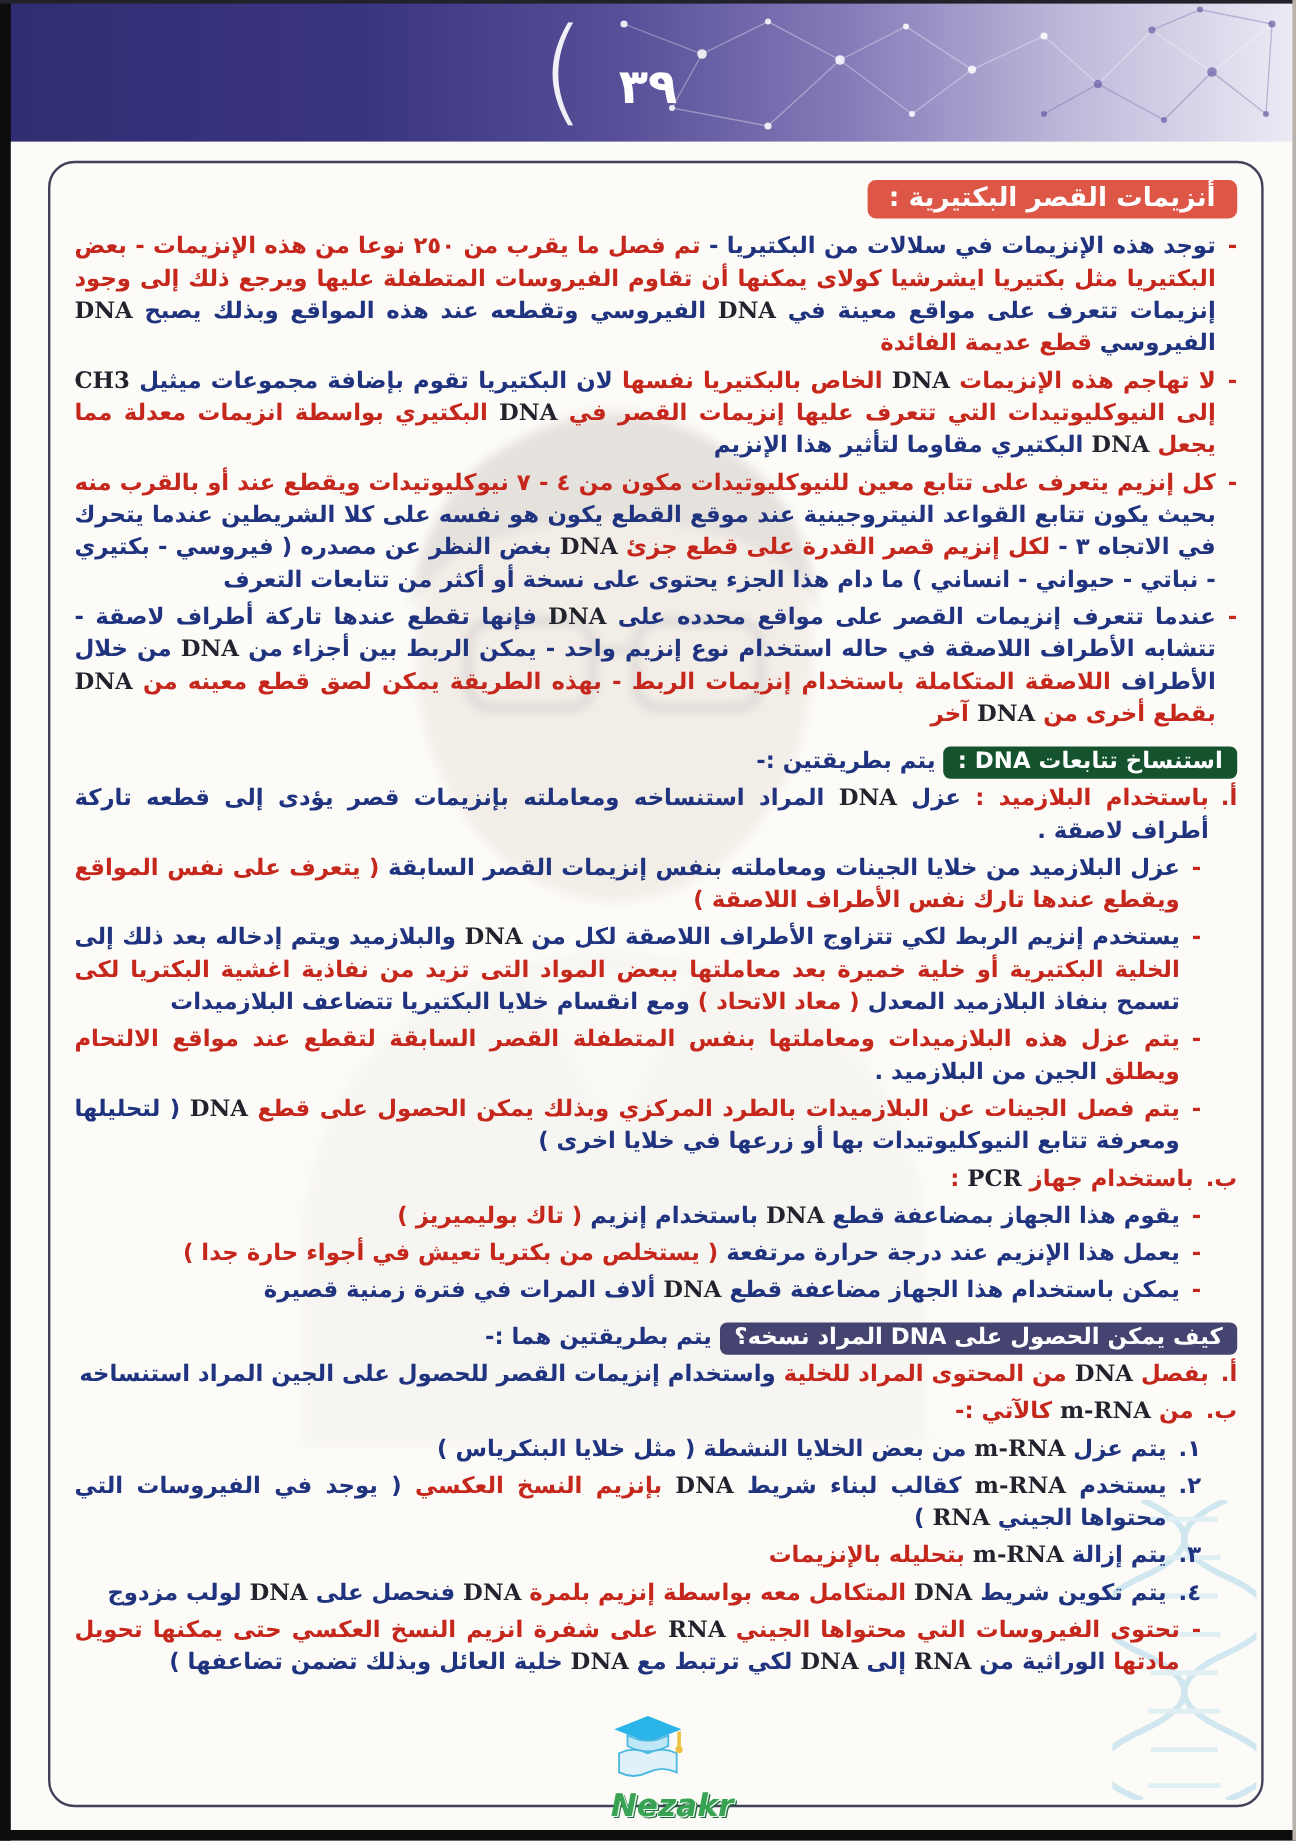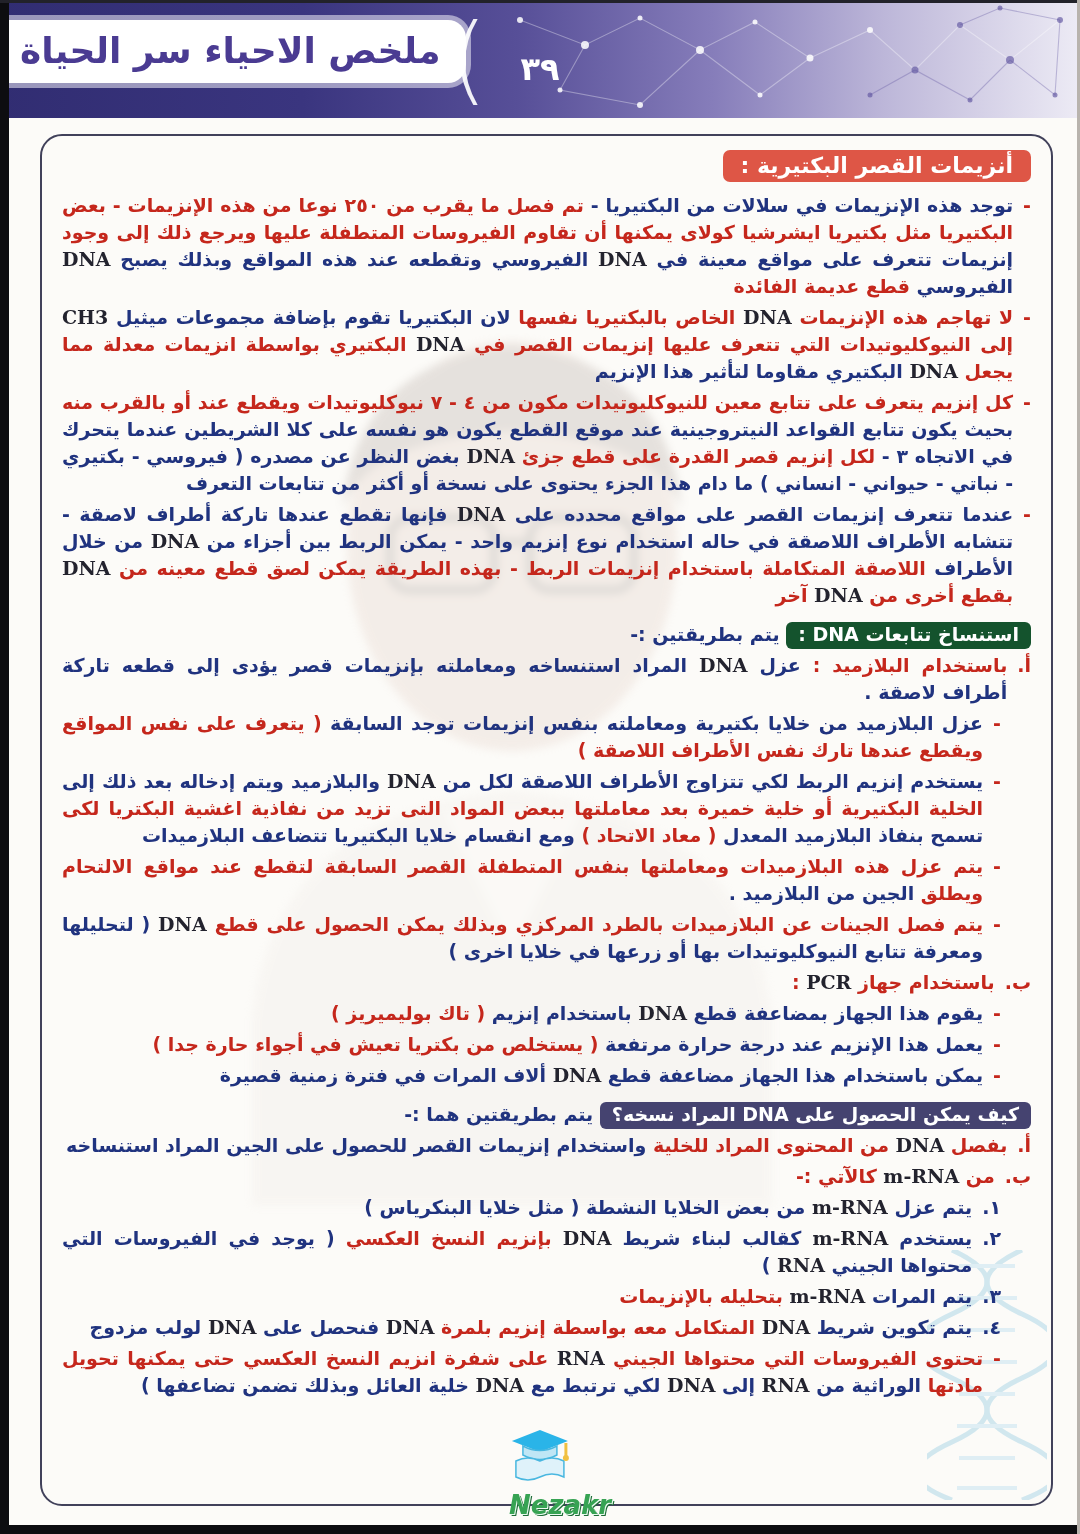--- a/index.html
+++ b/index.html
@@ -35,21 +35,21 @@
     color:#4a3b92; font-size:36px; font-weight:bold; letter-spacing:0;
     font-family:"DejaVu Sans", sans-serif;
   }
   .paren {
     position:absolute; left:450px; top:4px;
     color:rgba(255,255,255,0.92); font-size:96px; font-weight:300; line-height:110px;
     font-family:"DejaVu Sans", sans-serif;
   }
   .page-num {
     position:absolute; top:50px; left:50%; transform:translateX(-50%);
-    color:#ffffff; font-size:32px; font-weight:bold;
+    color:#ffffff; font-size:40px; font-weight:bold;
   }
 
   
   .frame {
     position:absolute; top:134px; left:40px; right:27px; bottom:28px;
     border:2.5px solid #41415a; border-radius:22px;
     padding:14px 20px 10px 20px;
     direction:rtl; overflow:hidden; z-index:5;
   }
   .face  { position:absolute; left:150px; top:110px; width:640px; height:960px; opacity:0.22; filter:blur(4px); z-index:0; }
@@ -121,23 +121,20 @@
         <circle cx="915" cy="70" r="3.5"></circle>
           <circle cx="960" cy="25" r="3"></circle>
           <circle cx="1010" cy="60" r="4"></circle>
         <circle cx="1055" cy="95" r="2.5"></circle>
           <circle cx="1060" cy="20" r="3"></circle>
           <circle cx="1000" cy="8" r="2.5"></circle>
         <circle cx="970" cy="100" r="2.5"></circle>
           <circle cx="870" cy="95" r="2.5"></circle>
       </g>
     </svg>
-    <div class="title-pill">
-      <span>ملخص الاحياء سر الحياة</span>
-    </div>
     <div class="paren">(</div>
     <div class="page-num">٣٩</div>
   </div>
 
   <div class="frame">
 
     <svg class="face" viewBox="0 0 640 960">
       <ellipse cx="320" cy="300" rx="165" ry="205" fill="#d8beb1"></ellipse>
       <path d="M150,265 Q165,115 320,100 Q475,115 490,265 Q470,195 320,185 Q170,195 150,265 Z" fill="#988880"></path>
       <rect x="198" y="272" width="104" height="72" rx="20" fill="none" stroke="#6e635c" stroke-width="7"></rect>
@@ -185,21 +182,21 @@
           </div>
           <div class="par ind0 gap">
             <div class="ptext"><span class="seg hlr">استنساخ تتابعات DNA :</span><span class="seg b">  يتم بطريقتين :-</span></div>
           </div>
           <div class="par ind0">
             <span class="marker r">أ.</span>
             <div class="ptext"><span class="seg r">باستخدام البلازميد : </span><span class="seg b">عزل </span><span class="seg k">DNA</span><span class="seg b"> المراد استنساخه ومعاملته بإنزيمات قصر يؤدى إلى قطعه تاركة أطراف لاصقة .</span></div>
           </div>
           <div class="par ind1">
             <span class="marker r">-</span>
-            <div class="ptext"><span class="seg b">عزل البلازميد من خلايا بكتيرية ومعاملته بنفس إنزيمات توجد السابقة </span><span class="seg r">( يتعرف على نفس المواقع ويقطع عندها تارك نفس الأطراف اللاصقة )</span></div>
+            <div class="ptext"><span class="seg b">عزل البلازميد من خلايا الجينات ومعاملته بنفس إنزيمات القصر السابقة </span><span class="seg r">( يتعرف على نفس المواقع ويقطع عندها تارك نفس الأطراف اللاصقة )</span></div>
           </div>
           <div class="par ind1">
             <span class="marker r">-</span>
             <div class="ptext"><span class="seg b">يستخدم إنزيم الربط لكي تتزاوج الأطراف اللاصقة لكل من </span><span class="seg k">DNA</span><span class="seg b"> والبلازميد ويتم إدخاله بعد ذلك إلى </span><span class="seg r">الخلية البكتيرية أو خلية خميرة بعد معاملتها ببعض المواد التى تزيد من نفاذية اغشية البكتريا لكى </span><span class="seg b">تسمح بنفاذ البلازميد المعدل </span><span class="seg r">( معاد الاتحاد )</span><span class="seg b"> ومع انقسام خلايا البكتيريا تتضاعف البلازميدات</span></div>
           </div>
           <div class="par ind1">
             <span class="marker r">-</span>
             <div class="ptext"><span class="seg r">يتم عزل هذه البلازميدات ومعاملتها بنفس المتطفلة القصر السابقة لتقطع عند مواقع الالتحام ويطلق </span><span class="seg b">الجين من البلازميد .</span></div>
           </div>
           <div class="par ind1">
@@ -236,21 +233,21 @@
           <div class="par ind1">
             <span class="marker b">١.</span>
             <div class="ptext"><span class="seg b">يتم عزل </span><span class="seg k">m-RNA</span><span class="seg b"> من بعض الخلايا النشطة ( مثل خلايا البنكرياس )</span></div>
           </div>
           <div class="par ind1">
             <span class="marker b">٢.</span>
             <div class="ptext"><span class="seg b">يستخدم </span><span class="seg k">m-RNA</span><span class="seg b"> كقالب لبناء شريط </span><span class="seg k">DNA</span><span class="seg r"> بإنزيم النسخ العكسي </span><span class="seg b">( يوجد في الفيروسات التي محتواها الجيني </span><span class="seg k">RNA</span><span class="seg b"> )</span></div>
           </div>
           <div class="par ind1">
             <span class="marker b">٣.</span>
-            <div class="ptext"><span class="seg b">يتم المرات </span><span class="seg k">m-RNA</span><span class="seg r"> بتحليله بالإنزيمات</span></div>
+            <div class="ptext"><span class="seg b">يتم إزالة </span><span class="seg k">m-RNA</span><span class="seg r"> بتحليله بالإنزيمات</span></div>
           </div>
           <div class="par ind1">
             <span class="marker b">٤.</span>
             <div class="ptext"><span class="seg b">يتم تكوين شريط </span><span class="seg k">DNA</span><span class="seg r"> المتكامل معه بواسطة إنزيم بلمرة </span><span class="seg k">DNA</span><span class="seg b"> فنحصل على </span><span class="seg k">DNA</span><span class="seg b"> لولب مزدوج</span></div>
           </div>
           <div class="par ind1">
             <span class="marker r">-</span>
             <div class="ptext"><span class="seg r">تحتوى الفيروسات التي محتواها الجيني </span><span class="seg k">RNA</span><span class="seg r"> على شفرة انزيم النسخ العكسي حتى يمكنها تحويل مادتها </span><span class="seg b">الوراثية من </span><span class="seg k">RNA</span><span class="seg b"> إلى </span><span class="seg k">DNA</span><span class="seg b"> لكي ترتبط مع </span><span class="seg k">DNA</span><span class="seg b"> خلية العائل وبذلك تضمن تضاعفها )</span></div>
           </div>
         </div>

